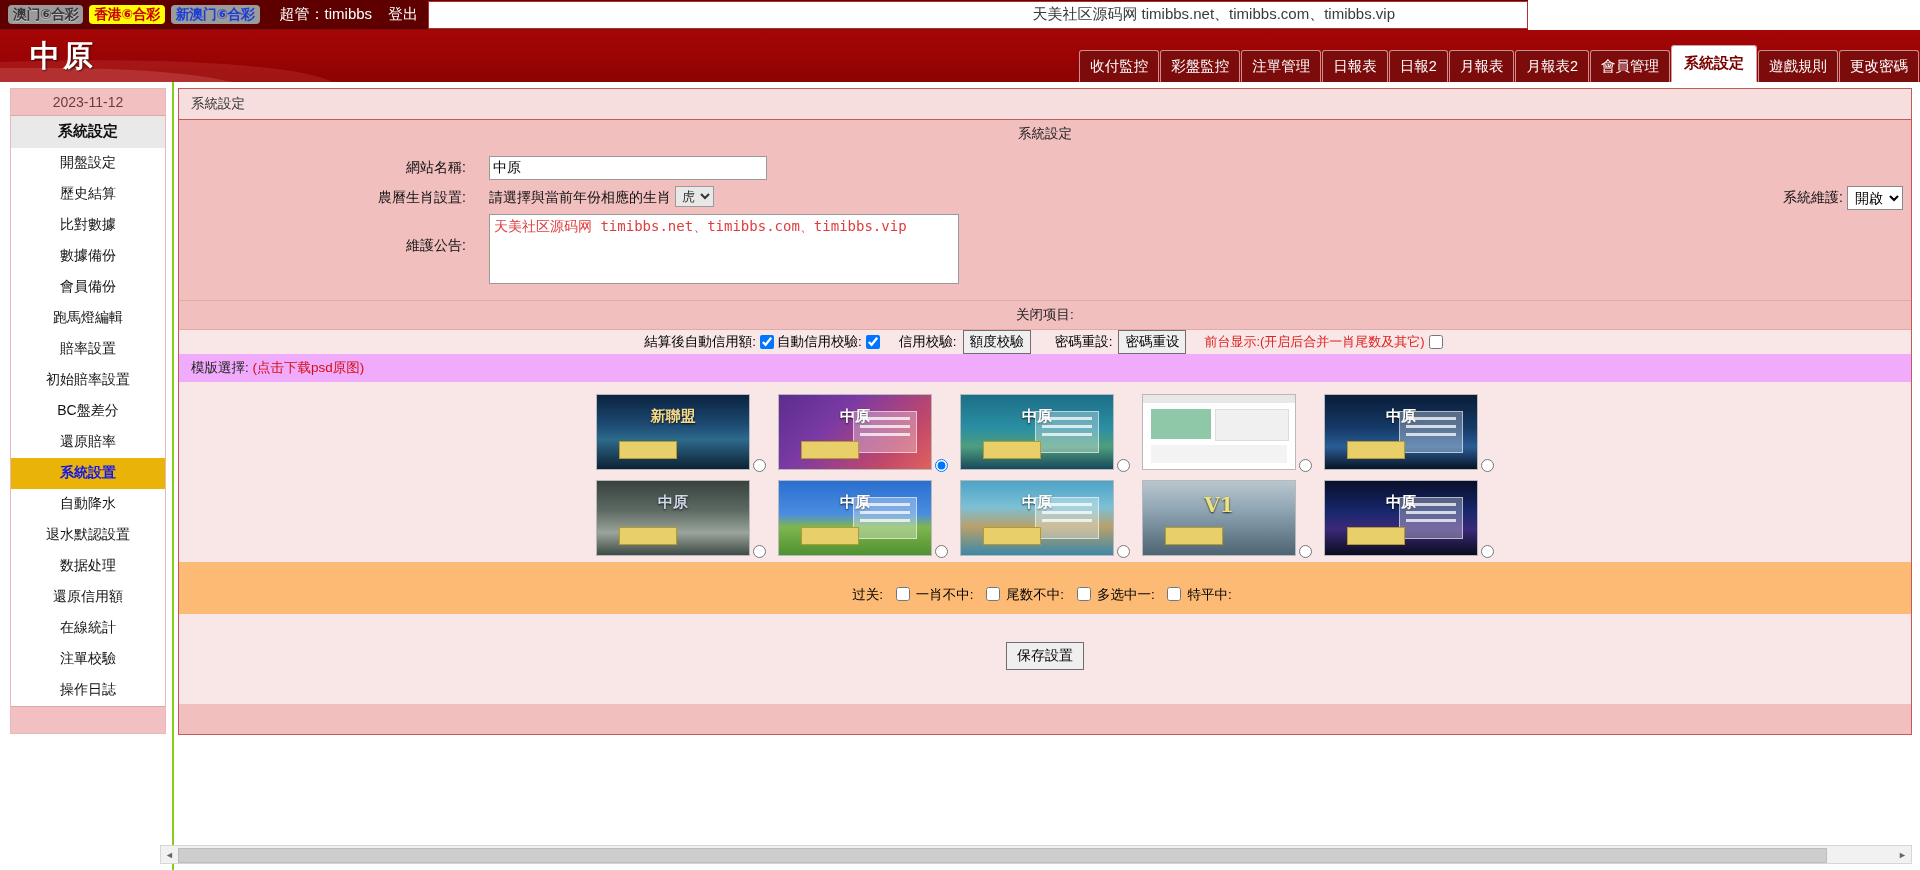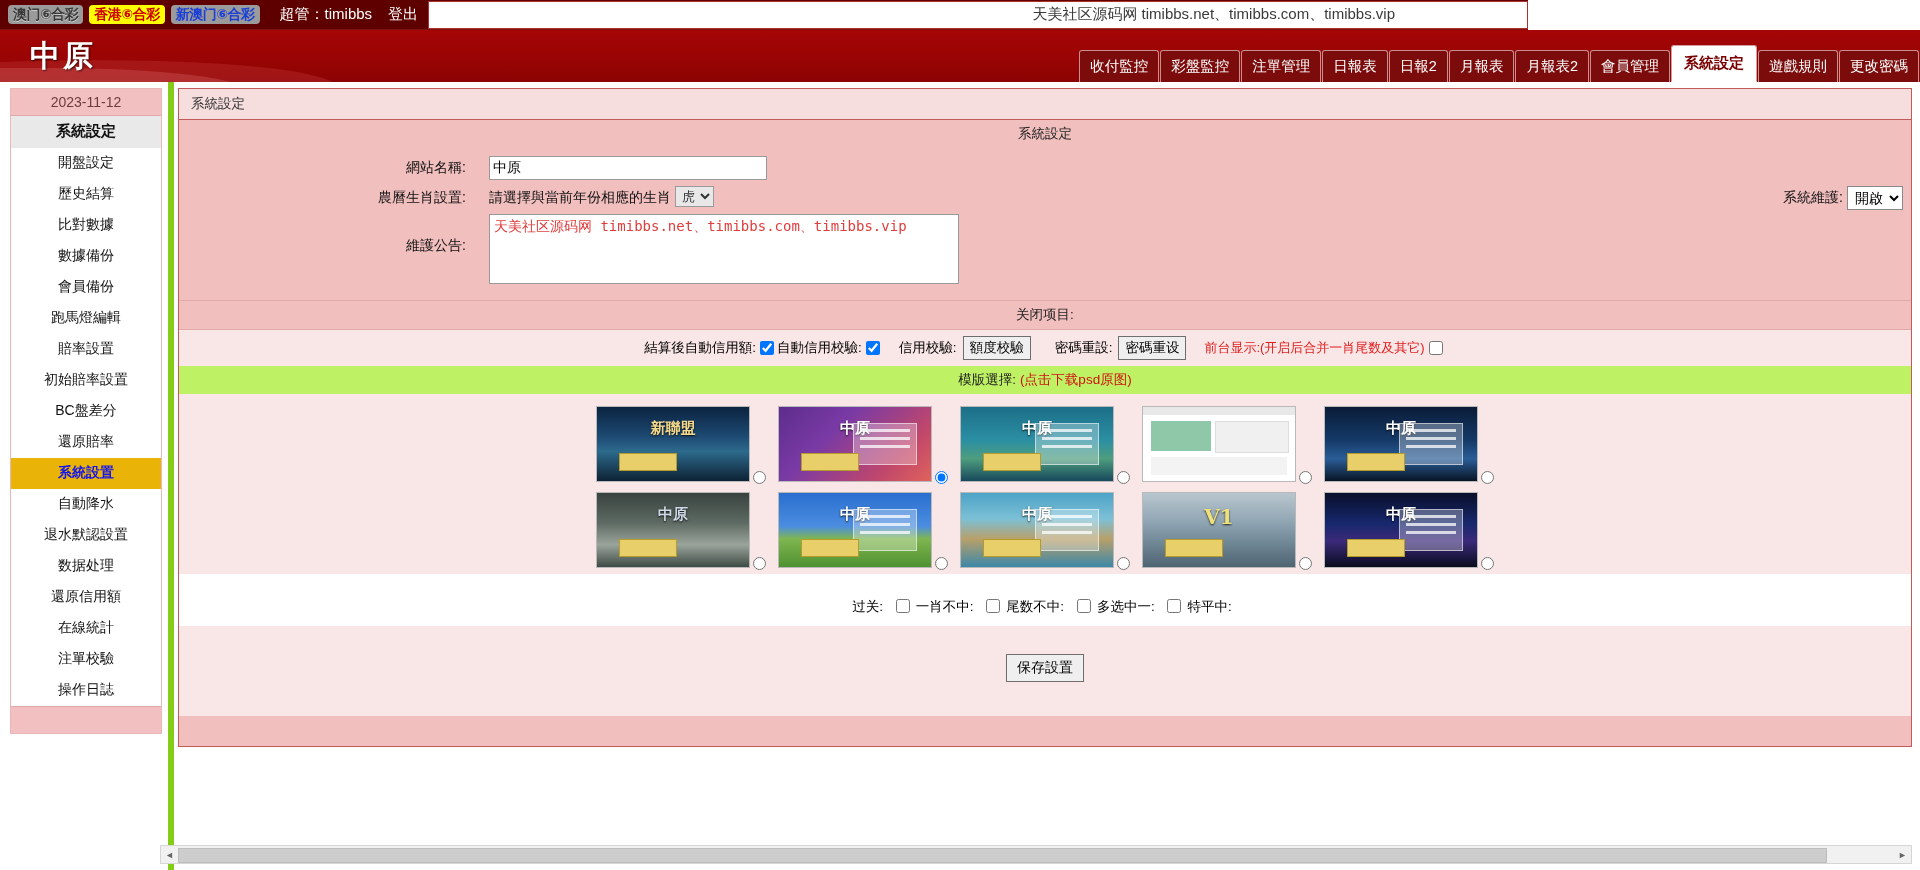--- a/index.html
+++ b/index.html
@@ -61,21 +61,21 @@
   }
   .nav-item.active{
     background:#ffffff;color:#7a0000;font-weight:bold;font-size:15px;
     padding:8px 12px 9px 12px;border:1px solid #d0a0a0;border-bottom:1px solid #fff;
   }
   
   .page{display:flex;width:1920px;height:788px;box-sizing:border-box;background:#ffffff;}
   
   .sidebar{
     width:174px;min-width:174px;box-sizing:border-box;padding:6px 6px 0 10px;
-    background:#ffffff;border-right:6px solid #84cc16;
+    background:#ffffff;border-right:2px solid #84cc16;
   }
   .side-inner{border:1px solid #e9b9b9;background:#ffffff;}
   .side-date{
     background:#f2c0c0;color:#6c3b3b;text-align:center;font-size:14px;
     padding:5px 0;border-bottom:1px solid #e0a8a8;
   }
   .side-item{
     text-align:center;font-size:14px;padding:6px 0;color:#111;cursor:pointer;
     border-bottom:1px solid transparent;
   }
@@ -124,31 +124,31 @@
   }
   .maint-wrap{
     position:absolute;right:8px;display:flex;align-items:center;
   }
   .closed-band{
     background:#f2bfbf;text-align:center;font-size:13.5px;padding:5px 0;
     border-top:1px solid #e3a9a9;color:#222;
   }
   .chk-row{
     background:#f9e6e6;display:flex;align-items:center;justify-content:center;
-    gap:0;padding:6px 0;font-size:13.5px;border-top:1px solid #e3a9a9;
+    gap:0;padding:0 0;font-size:13.5px;border-top:1px solid #e3a9a9;
   }
   .chk-row .seg{display:flex;align-items:center;white-space:nowrap;}
   .chk-row input[type=checkbox]{margin:0 3px 0 4px;width:14px;height:14px;}
   .btn-sm{
     font-size:13.5px;padding:2px 6px;border:1px solid #6e6e6e;background:#efefef;
     font-family:"Liberation Sans",sans-serif;cursor:pointer;
   }
   .red-note{color:#e02020;font-size:13px;margin-left:18px;}
   .tpl-band{
-    background:#bef264;text-align:center;font-size:13.5px;padding:5px 0;color:#222;
+    background:#f0abfc;text-align:left;font-size:13.5px;padding:5px 12px;color:#222;
   }
   .tpl-band .dl{color:#d01010;}
   .tpl-zone{background:#f9e6e6;padding:12px 0 6px 0;}
   .tpl-grid{
     display:grid;grid-template-columns:repeat(5,170px);gap:10px 12px;
     justify-content:center;
   }
   .tpl-cell{position:relative;width:170px;height:76px;}
   .thumb{
     width:154px;height:76px;border:1px solid #b9b9b9;box-sizing:border-box;
@@ -167,21 +167,21 @@
     display:block;height:3px;margin:5px 6px;background:rgba(255,255,255,.75);
   }
   .thumb .yellowbar{
     position:absolute;left:22px;bottom:10px;width:56px;height:16px;
     background:#e9cf6a;border:1px solid #b59b2c;
   }
   .tpl-radio{
     position:absolute;right:0;bottom:-2px;width:13px;height:13px;margin:0;
   }
   .pass-row{
-    background:#ffffff;text-align:center;padding:24px 0 10px 0;font-size:13.5px;
+    background:#fdba74;text-align:center;padding:24px 0 10px 0;font-size:13.5px;
   }
   .pass-row .seg{margin-right:6px;white-space:nowrap;}
   .pass-row input[type=checkbox]{margin:0 6px 0 3px;width:14px;height:14px;vertical-align:-2px;}
   .save-zone{background:#f9e6e6;text-align:center;padding:28px 0 34px 0;}
   .save-btn{
     font-size:14px;padding:4px 10px;border:1px solid #6e6e6e;background:#efefef;
     font-family:"Liberation Sans",sans-serif;cursor:pointer;
   }
   .panel-tail{background:#f2bfbf;height:30px;}
   

